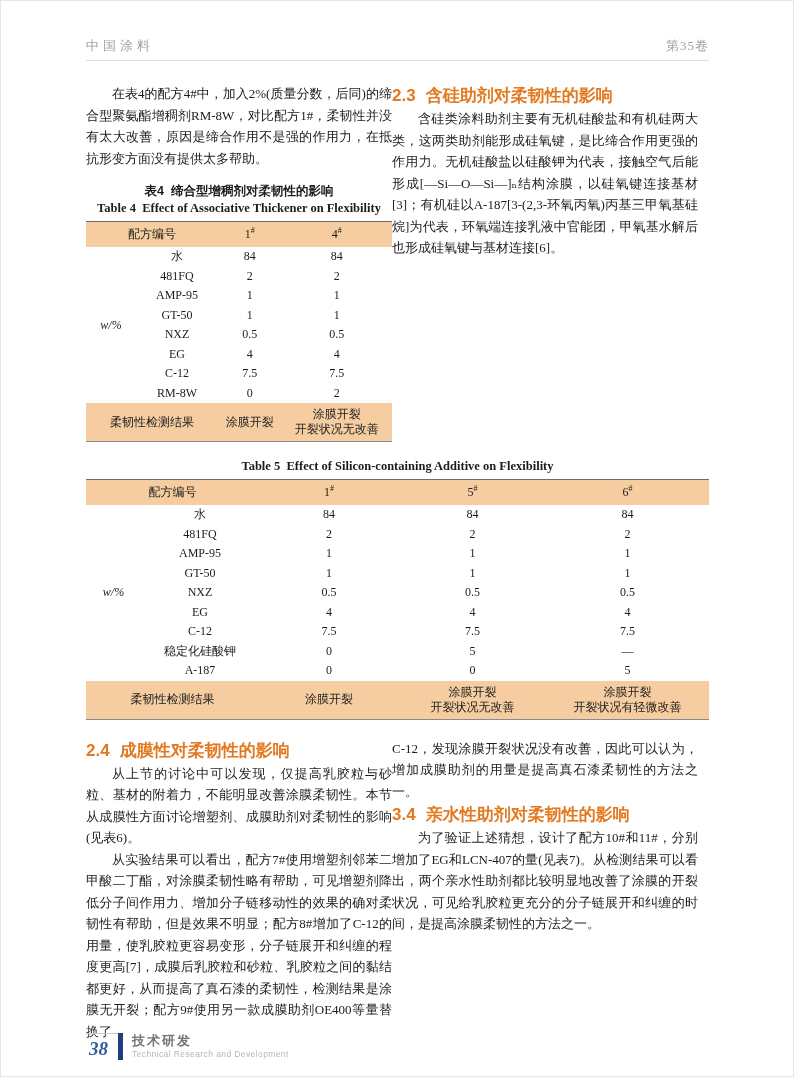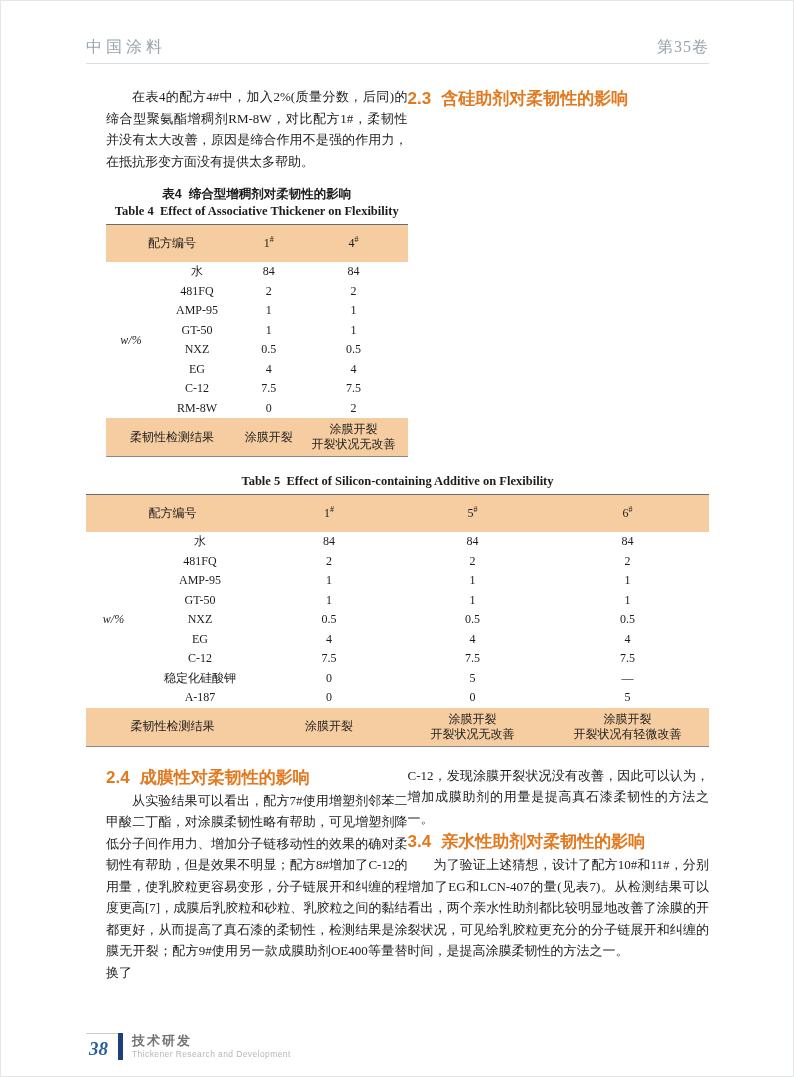--- a/index.html
+++ b/index.html
@@ -5,25 +5,25 @@
   html,body{margin:0;padding:0;background:#f6f7f8;}
   .page{
     width:794px;height:1077px;box-sizing:border-box;margin:0 auto;
     background:#ffffff;border:1px solid #e4e7e9;position:relative;
     padding:36px 84px 0 85px;
     font-family:"Liberation Serif","DejaVu Serif",serif;
     color:#1c1c1c;overflow:hidden;
   }
   
   .runhead{display:flex;justify-content:space-between;align-items:flex-end;
-    color:#9aa4ac;font-size:16px;padding-bottom:5px;border-bottom:1px solid #dcdfe2;}
+    color:#9aa4ac;font-size:13px;padding-bottom:5px;border-bottom:1px solid #dcdfe2;}
   .runhead .journal{letter-spacing:4px;}
   .runhead .volume{letter-spacing:1px;}
   
-  .cols{display:flex;gap:0;margin-left:20px;}
+  .cols{display:flex;gap:0;}
   .col{width:306px;}
   .top-cols{margin-top:22px;}
   .bottom-cols{margin-top:18px;}
   
   .para{margin:0;font-size:13px;line-height:21.5px;text-align:justify;text-indent:2em;}
   .para + .para{margin-top:0;}
   
   .sec-head{margin:2px 0 2px;font-family:"Liberation Sans","DejaVu Sans",sans-serif;
     font-size:17px;font-weight:bold;color:#e2791f;line-height:21px;}
   .sec-head .num{margin-right:10px;}
@@ -31,21 +31,21 @@
   .cap{text-align:center;font-weight:bold;font-size:12.5px;line-height:17px;white-space:pre-wrap;}
   .cap-zh{font-family:"Liberation Sans","DejaVu Sans",sans-serif;font-size:12.5px;}
   .cap-en{font-family:"Liberation Serif","DejaVu Serif",serif;}
   
   .tbl-block{margin-top:14px;}
   .tbl5-block{margin-top:16px;}
   table.t{width:100%;border-collapse:collapse;font-size:12px;margin-top:4px;
     border-top:1px solid #6b6b6b;border-bottom:1px solid #8a8a8a;}
   .band{background:#f5cda0;}
   table.t th, table.t td{font-weight:normal;text-align:center;padding:0;line-height:15px;}
-  table.t thead th{height:37px;font-family:Liberation Serif, serif;}
+  table.t thead th{height:25px;font-family:Liberation Serif, serif;}
   th.lbl, td.lbl{text-align:left;padding-left:7px;}
   table.t tbody td{height:19.5px;}
   td.name{text-align:left;}
   td.group{font-style:italic;font-family:"Liberation Serif",serif;}
   table.t tfoot td{padding:4px 0;}
   .res{white-space:pre-line;line-height:15px;}
   sup{font-size:8px;vertical-align:super;line-height:0;}
   
   .pagefoot{position:absolute;left:85px;bottom:16px;display:flex;align-items:stretch;}
   .pagenum-box{border-top:1px solid #c8cdd1;padding:3px 10px 0 3px;display:flex;align-items:center;}
@@ -140,20 +140,21 @@
             </tr>
           </tfoot>
         </table>
       </div>
     </div>
 
     <div class="col">
       <h3 class="sec-head">
         <span class="num">2.3</span><span>含硅助剂对柔韧性的影响</span>
       </h3>
+      <p class="para">含硅类涂料助剂主要有无机硅酸盐和有机硅两大类，这两类助剂能形成硅氧键，是比缔合作用更强的作用力。无机硅酸盐以硅酸钾为代表，接触空气后能形成[—Si—O—Si—]ₙ结构涂膜，以硅氧键连接基材[3]；有机硅以A-187[3-(2,3-环氧丙氧)丙基三甲氧基硅烷]为代表，环氧端连接乳液中官能团，甲氧基水解后也形成硅氧键与基材连接[6]。</p>
     </div>
   </div>
 
   <div class="tbl5-block">
     <div class="cap cap-en">Table 5  Effect of Silicon-containing Additive on Flexibility</div>
     <table class="t">
       <colgroup>
           <col style="width:55px">
           <col style="width:118px">
           <col style="width:140px">
@@ -236,35 +237,36 @@
         </tr>
       </tfoot>
     </table>
   </div>
 
   <div class="cols bottom-cols">
     <div class="col">
       <h3 class="sec-head">
         <span class="num">2.4</span><span>成膜性对柔韧性的影响</span>
       </h3>
+      <p class="para">从上节的讨论中可以发现，仅提高乳胶粒与砂粒、基材的附着力，不能明显改善涂膜柔韧性。本节从成膜性方面讨论增塑剂、成膜助剂对柔韧性的影响(见表6)。</p>
       <p class="para">从实验结果可以看出，配方7#使用增塑剂邻苯二甲酸二丁酯，对涂膜柔韧性略有帮助，可见增塑剂降低分子间作用力、增加分子链移动性的效果的确对柔韧性有帮助，但是效果不明显；配方8#增加了C-12的用量，使乳胶粒更容易变形，分子链展开和纠缠的程度更高[7]，成膜后乳胶粒和砂粒、乳胶粒之间的黏结都更好，从而提高了真石漆的柔韧性，检测结果是涂膜无开裂；配方9#使用另一款成膜助剂OE400等量替换了</p>
     </div>
     <div class="col">
       <p class="para" style="text-indent:0;">C-12，发现涂膜开裂状况没有改善，因此可以认为，增加成膜助剂的用量是提高真石漆柔韧性的方法之一。</p>
       <h3 class="sec-head">
         <span class="num">3.4</span><span>亲水性助剂对柔韧性的影响</span>
       </h3>
       <p class="para">为了验证上述猜想，设计了配方10#和11#，分别增加了EG和LCN-407的量(见表7)。从检测结果可以看出，两个亲水性助剂都比较明显地改善了涂膜的开裂状况，可见给乳胶粒更充分的分子链展开和纠缠的时间，是提高涂膜柔韧性的方法之一。</p>
     </div>
   </div>
 
   <div class="pagefoot">
     <div class="pagenum-box">
       <span class="pagenum">38</span>
     </div>
     <div class="footbar"></div>
     <div class="dept">
       <div class="dept-zh">技术研发</div>
-      <div class="dept-en">Thickener Research and Development</div>
+      <div class="dept-en">Technical Research and Development</div>
     </div>
   </div>
 
 </div>
 
 </body></html>

